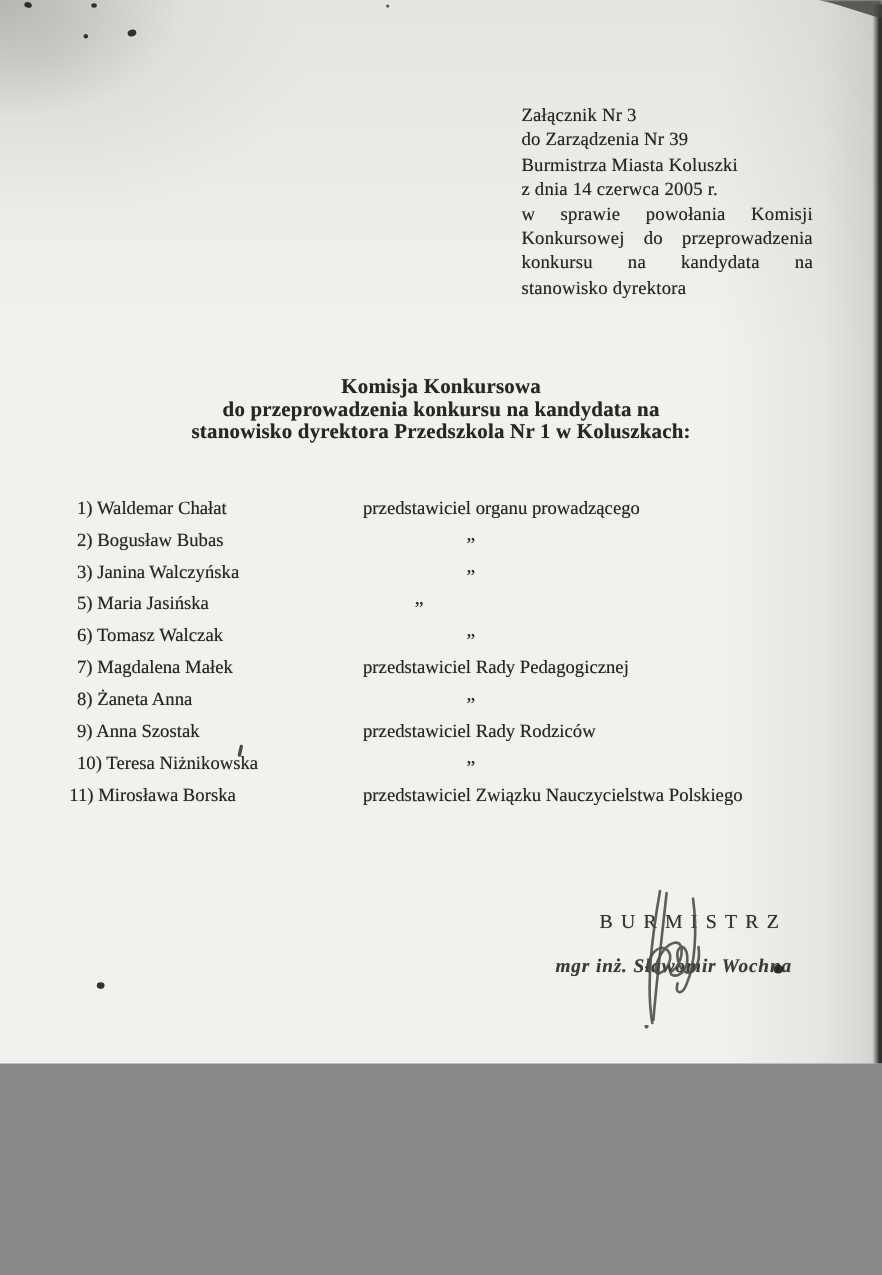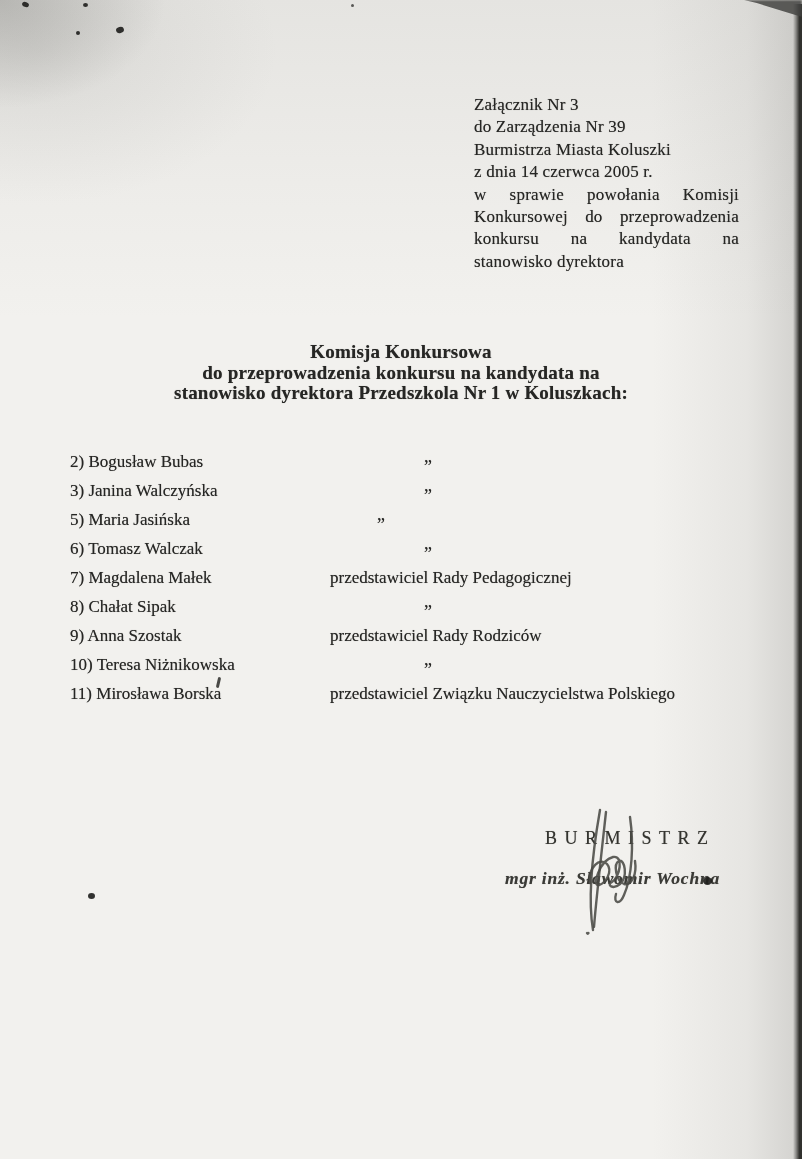--- a/index.html
+++ b/index.html
@@ -3,21 +3,21 @@
 <meta charset="utf-8">
 <style>
   :root{
     --paper:#f2f1ee;
     --ink:#262624;
     --scan_edge:#31312e;
   }
   html,body{margin:0;padding:0;background:#888;}
   .page{
     position:relative;
-    width:802px;height:1159px;
+    width:802px;height:967px;
     margin:0 auto;
     overflow:hidden;
     font-family:"Liberation Serif", serif;
     color:var(--ink);
     background:
       radial-gradient(230px 150px at 0px 0px,  rgba(105,105,101,.32), rgba(105,105,101,0) 72%),
       radial-gradient(340px 220px at 40px 50px, rgba(140,140,136,.16), rgba(140,140,136,0) 70%),
       linear-gradient(180deg, rgba(150,150,146,.14) 0px, rgba(150,150,146,.05) 190px, rgba(150,150,146,0) 320px),
       linear-gradient(270deg, rgba(125,125,121,.28) 0px, rgba(125,125,121,.10) 55px, rgba(125,125,121,0) 150px),
       var(--paper);
@@ -114,26 +114,27 @@
       <div class="ref-line">stanowisko dyrektora</div>
     </div>
 
   <div class="doc-title" id="titleBlock">
       <div class="title-line">Komisja Konkursowa</div>
       <div class="title-line">do przeprowadzenia konkursu na kandydata na</div>
       <div class="title-line">stanowisko dyrektora Przedszkola Nr 1 w Koluszkach:</div>
     </div>
 
   <div class="members" id="membersList">
+      <div class="member-row"><span class="m-num">1)</span> <span class="m-name">Waldemar Chałat</span><span class="m-role">przedstawiciel organu prowadzącego</span></div>
       <div class="member-row ditto"><span class="m-num">2)</span> <span class="m-name">Bogusław Bubas</span><span class="m-role">„</span></div>
       <div class="member-row ditto"><span class="m-num">3)</span> <span class="m-name">Janina Walczyńska</span><span class="m-role">„</span></div>
       <div class="member-row ditto near"><span class="m-num">5)</span> <span class="m-name">Maria Jasińska</span><span class="m-role">„</span></div>
       <div class="member-row ditto"><span class="m-num">6)</span> <span class="m-name">Tomasz Walczak</span><span class="m-role">„</span></div>
       <div class="member-row"><span class="m-num">7)</span> <span class="m-name">Magdalena Małek</span><span class="m-role">przedstawiciel Rady Pedagogicznej</span></div>
-      <div class="member-row ditto"><span class="m-num">8)</span> <span class="m-name">Chałat Sipak</span><span class="m-role">„</span></div>
+      <div class="member-row ditto"><span class="m-num">8)</span> <span class="m-name">Żaneta Anna</span><span class="m-role">„</span></div>
       <div class="member-row"><span class="m-num">9)</span> <span class="m-name">Anna Szostak</span><span class="m-role">przedstawiciel Rady Rodziców</span></div>
       <div class="member-row ditto"><span class="m-num">10)</span> <span class="m-name">Teresa Niżnikowska</span><span class="m-role">„</span></div>
       <div class="member-row"><span class="m-num">11)</span> <span class="m-name">Mirosława Borska</span><span class="m-role">przedstawiciel Związku Nauczycielstwa Polskiego</span></div>
     </div>
 
   <div class="sig-office">BURMISTRZ</div>
   <div class="sig-name">mgr inż. Sławomir Wochna</div>
   <i class="name-endblob"></i>
   <svg class="sig-svg" width="130" height="150" viewBox="0 0 130 150" aria-hidden="true">
     <path d="M40,15 C33,55 27,100 33,135"></path>

